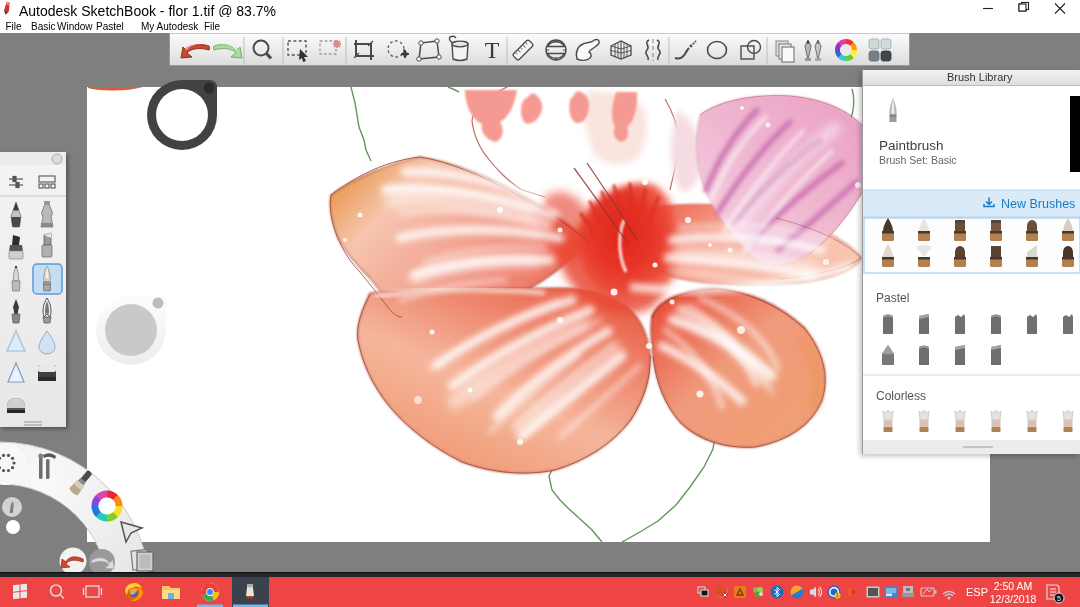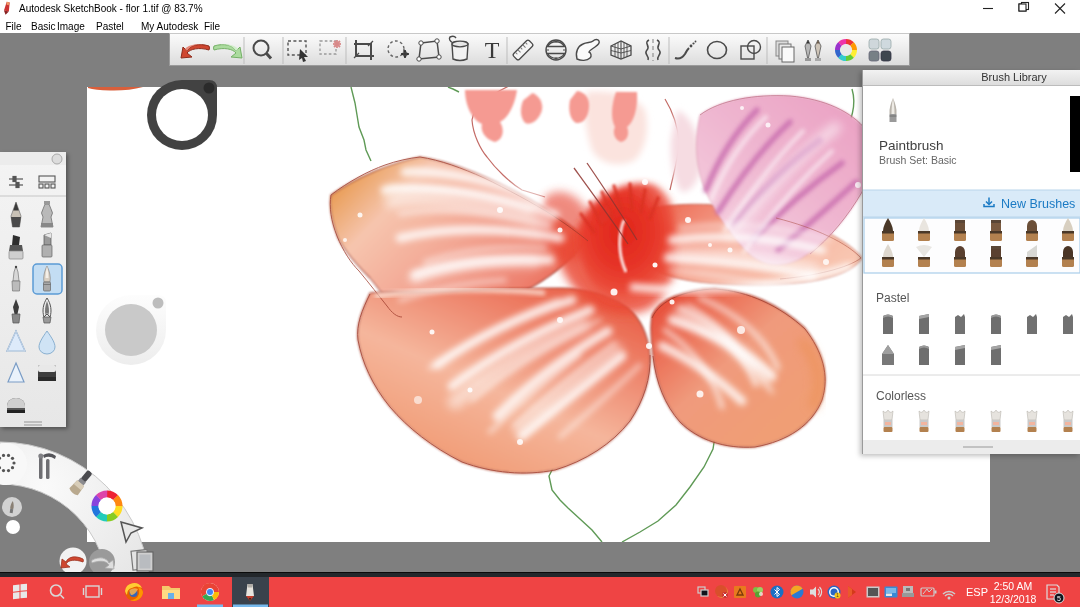--- a/index.html
+++ b/index.html
@@ -1,40 +1,40 @@
 <!DOCTYPE html>
 <html><head>
 <meta charset="utf-8">
 <style>
   * { margin:0; padding:0; box-sizing:border-box; }
   html,body { width:1080px; height:607px; overflow:hidden; }
   body { font-family:"Liberation Sans", sans-serif; position:relative; background:#7f7f7f; }
   .abs { position:absolute; }
   
   #titlebar { left:0; top:0; width:1080px; height:17px; background:#ffffff; }
-  #titletext { left:19px; top:3px; font-size:10px; color:#000; }
+  #titletext { left:19px; top:3px; font-size:14px; color:#000; }
   
   #menubar { left:0; top:17px; width:1080px; height:16px; background:#ffffff; font-size:10px; color:#000; }
   .menuitem { position:absolute; top:4px; }
   
   #toolbar { left:169px; top:33px; width:741px; height:33px;
     background:linear-gradient(#fbfbfb,#e9e9e9 60%,#dcdcdc);
     border:1px solid #9a9a9a; border-top-color:#c8c8c8; }
   
   #canvas { left:87px; top:87px; width:903px; height:455px; background:#ffffff; overflow:hidden; }
   
   #leftpanel { left:0; top:152px; width:66px; height:275px;
     background:linear-gradient(#f4f4f4,#e7e7e7);
     box-shadow:2px 2px 4px rgba(0,0,0,0.35); }
   
   #brushlib { left:862px; top:70px; width:218px; height:384px; background:#ffffff;
     border-left:1px solid #9a9a9a; box-shadow:-2px 2px 5px rgba(0,0,0,0.25); }
   #bl-header { position:absolute; left:0; top:0; width:218px; height:16px;
     background:linear-gradient(#f2f2f2,#dddddd); border-bottom:1px solid #bcbcbc;
-    font-size:11px; color:#333; text-align:center; line-height:15px; padding-left:84px; }
+    font-size:11px; color:#333; text-align:left; line-height:15px; padding-left:84px; }
   
   #bottomstrip { left:0; top:572px; width:1080px; height:5px; background:#23272b; border-top:1px solid #0a0a0a; }
   #taskbar { left:0; top:577px; width:1080px; height:30px; background:#ef4444; }
 </style>
 </head>
 <body>
   <div class="abs" id="titlebar">
     <svg width="1080" height="17" style="position:absolute;left:0;top:0">
 <g transform="translate(7,8)">
  <path d="M -1.5,-6 L 1.5,-6 L 2.5,3 L -2.5,3 Z" fill="#c33" transform="rotate(12)"></path>
@@ -48,21 +48,21 @@
  <rect x="1019" y="4" width="7" height="7" fill="#fff"></rect>
  <line x1="1055" y1="3.5" x2="1065" y2="13.5"></line>
         <line x1="1065" y1="3.5" x2="1055" y2="13.5"></line>
 </g>
 </svg>
   </div>
   <div class="abs" id="titletext">Autodesk SketchBook - flor 1.tif @ 83.7%</div>
   <div class="abs" id="menubar">
     <span class="menuitem" style="left:5.5px">File</span>
     <span class="menuitem" style="left:31px">Basic</span>
-    <span class="menuitem" style="left:57px">Image</span>
+    <span class="menuitem" style="left:57px">Window</span>
     <span class="menuitem" style="left:96px">Pastel</span>
     <span class="menuitem" style="left:141px">My Autodesk</span>
     <span class="menuitem" style="left:204px">File</span>
   </div>
   <div class="abs" id="canvas">
   <svg width="903" height="455" viewBox="87 87 903 455">
     <defs>
       <filter id="soft1" x="-30%" y="-30%" width="160%" height="160%">
           <feGaussianBlur stdDeviation="1"></feGaussianBlur>
         </filter>

